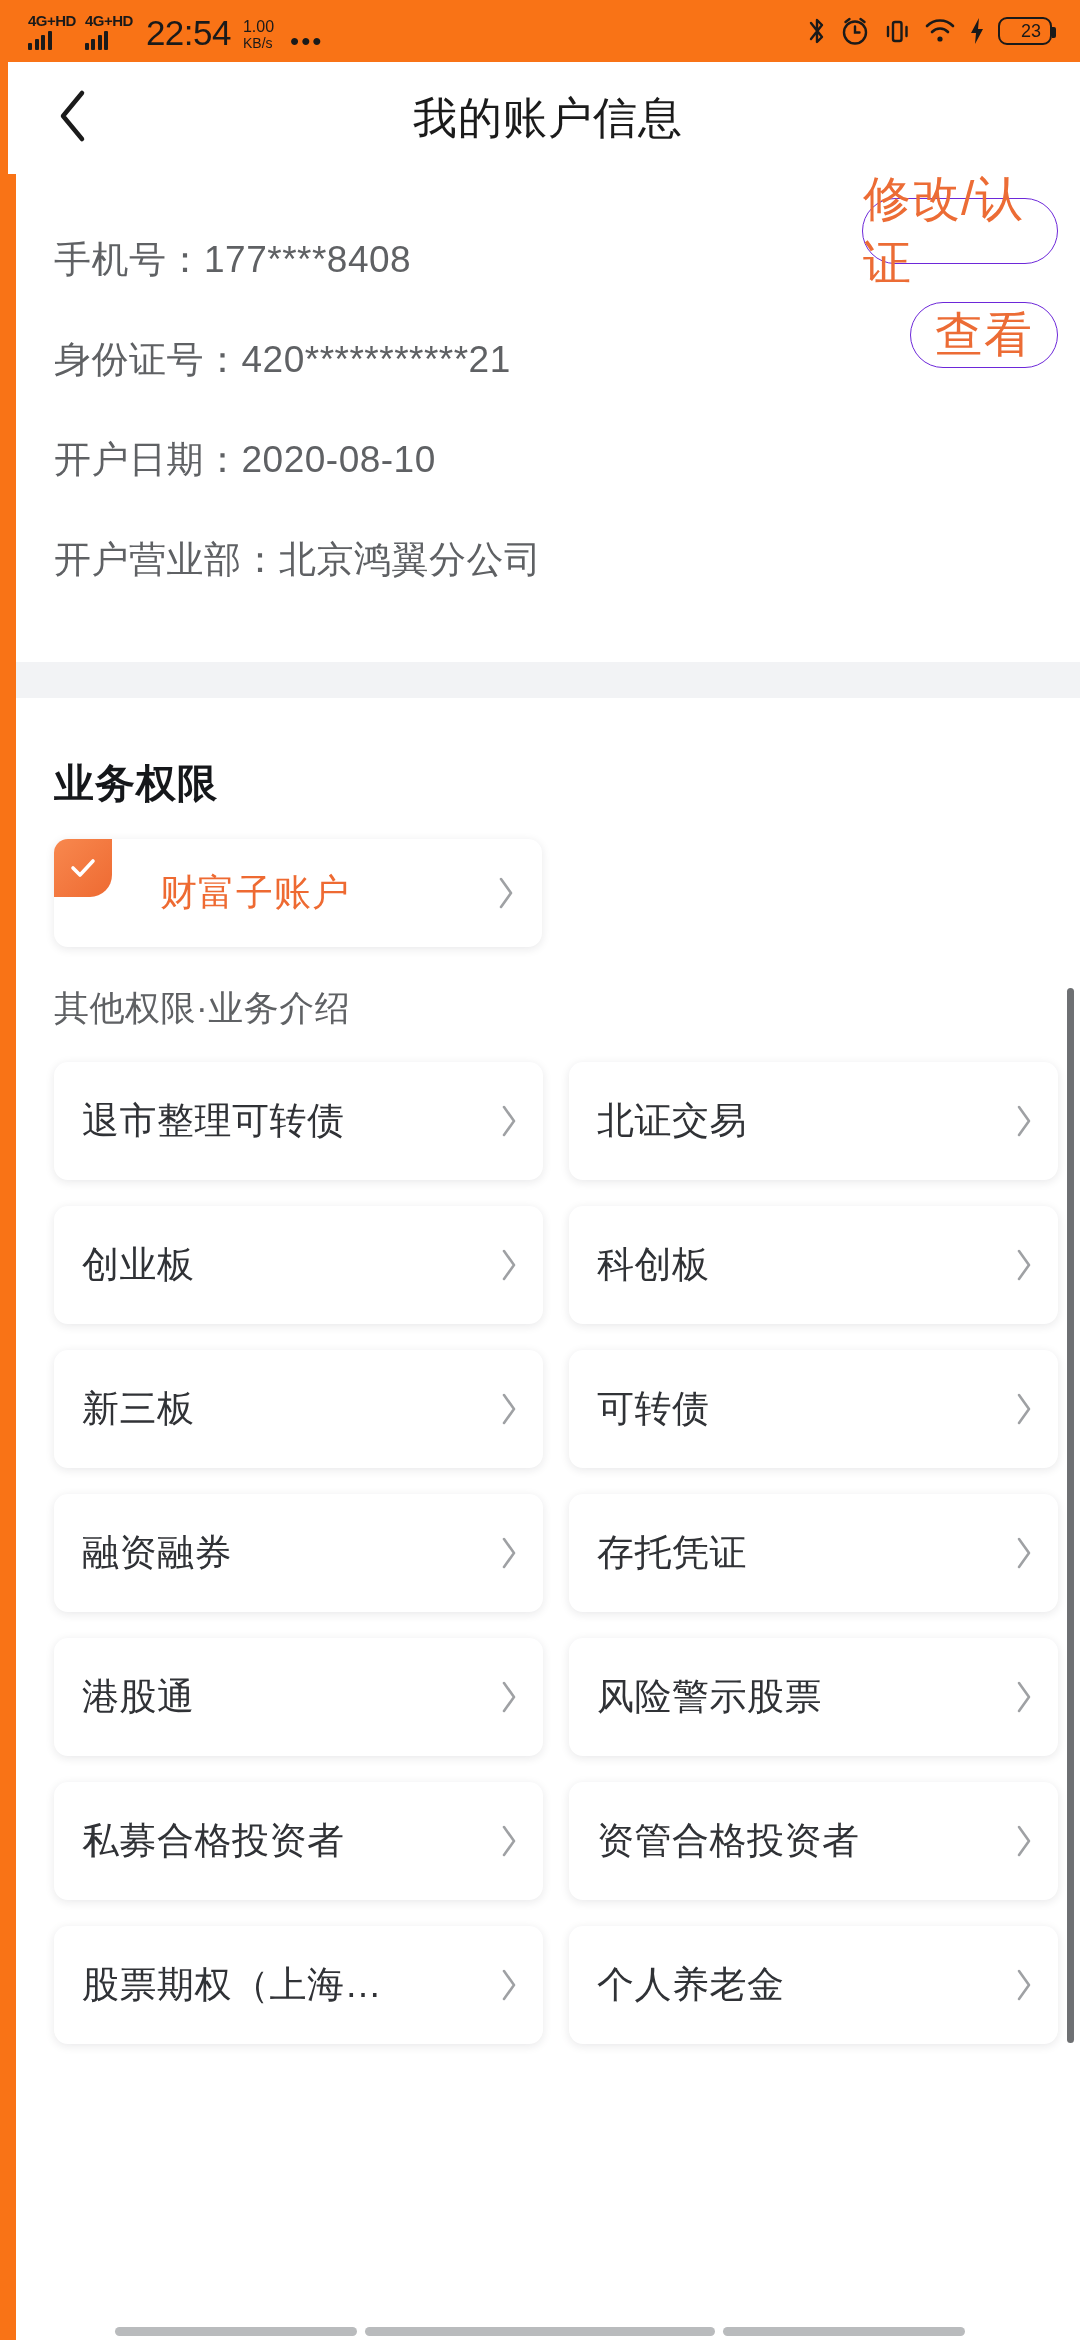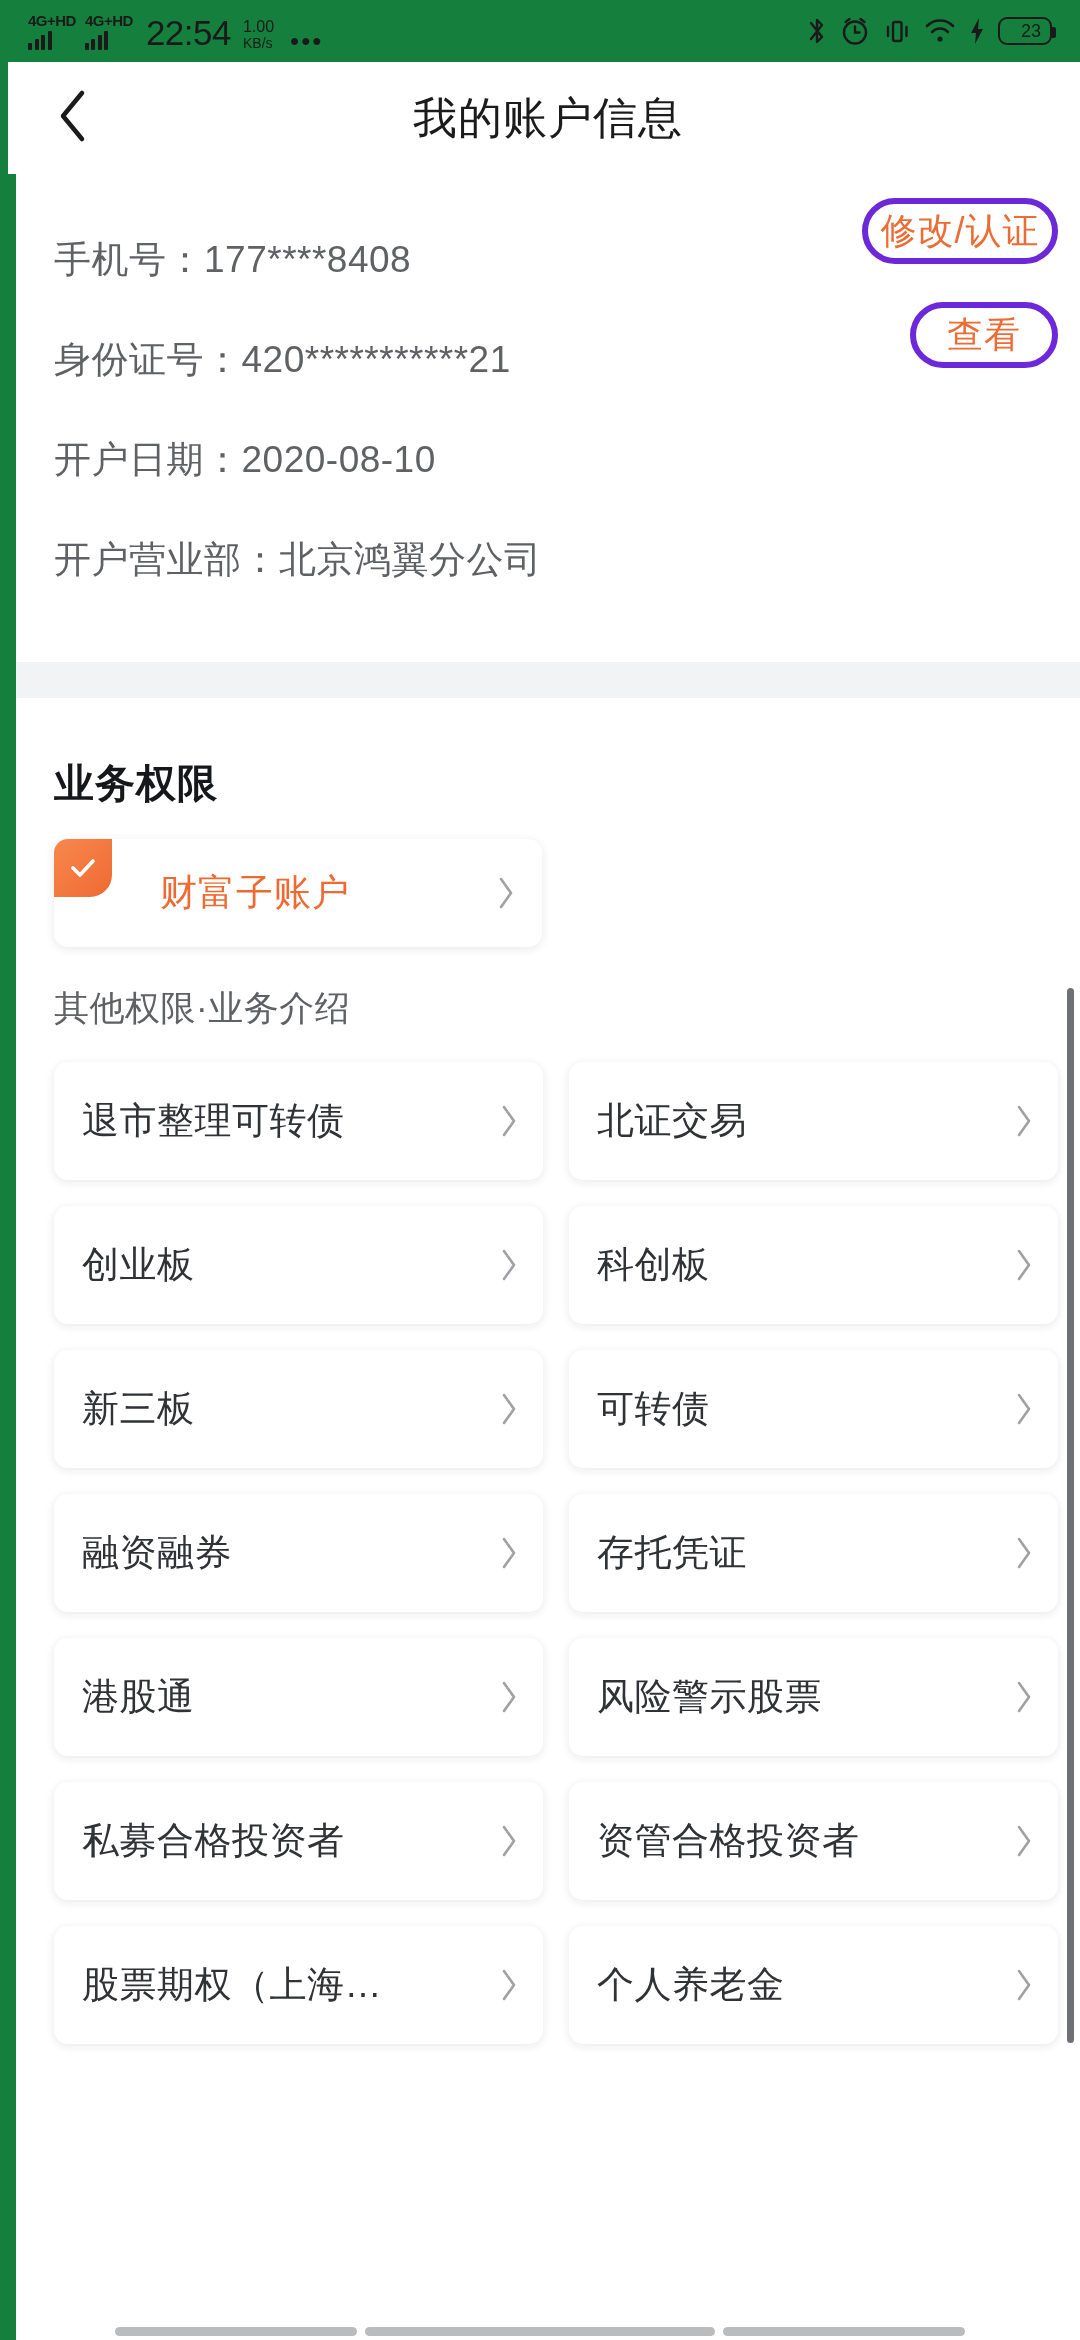--- a/index.html
+++ b/index.html
@@ -5,21 +5,21 @@
   * { box-sizing: border-box; margin: 0; padding: 0; }
   html, body {
     width: 1080px; height: 2340px;
     background: #ffffff;
     font-family: "Liberation Sans", "DejaVu Sans", sans-serif;
     overflow: hidden;
   }
   #screen {
     position: relative;
     width: 1080px; height: 2340px;
-    background: #15803d;
+    background: #f97316;
   }
 
   
   .statusbar {
     position: absolute; top: 0; left: 0;
     width: 1080px; height: 62px;
     display: flex; align-items: center;
     padding: 0 28px;
     color: #1a1a1a;
   }
@@ -94,24 +94,24 @@
     position: relative;
     height: 100px;
     display: flex; align-items: center;
   }
   .info-text {
     font-size: 37px; color: #5f6164; letter-spacing: 0.5px;
     white-space: nowrap;
   }
   .pill {
     position: absolute; right: 0;
-    border: 6px solid #6d28d9;
+    border: 1px solid #6d28d9;
     color: #ec6c35;
     border-radius: 44px;
-    font-size: 36px;
+    font-size: 48px;
     display: flex; align-items: center; justify-content: center;
     background: #fff;
     letter-spacing: 1px;
   }
   .pill-verify { width: 196px; height: 66px; top: -12px; }
   .pill-view   { width: 148px; height: 66px; top: -8px; }
 
   .gap-band {
     height: 36px; background: #f2f3f5; margin-top: 52px;
   }

